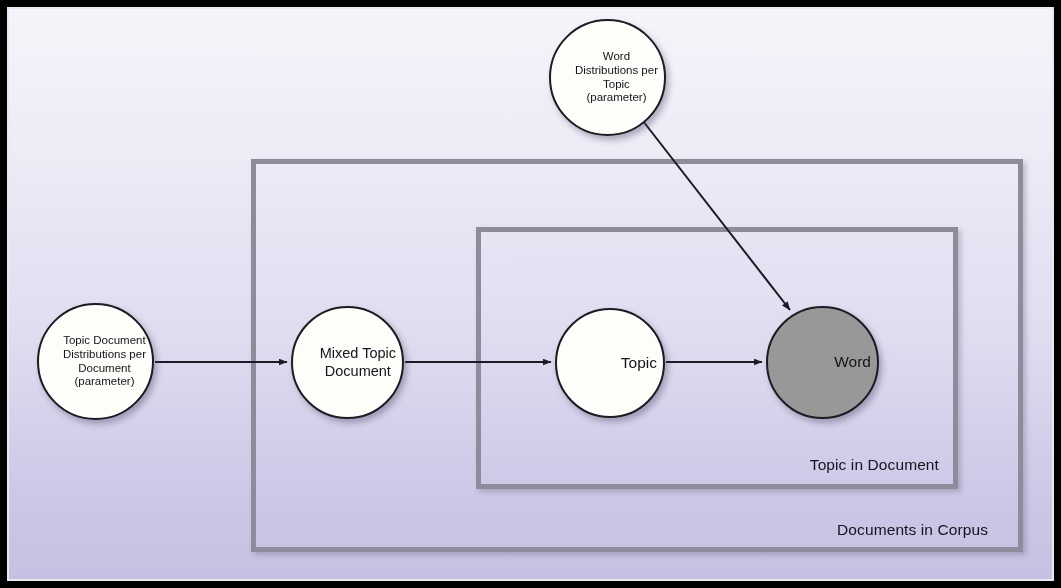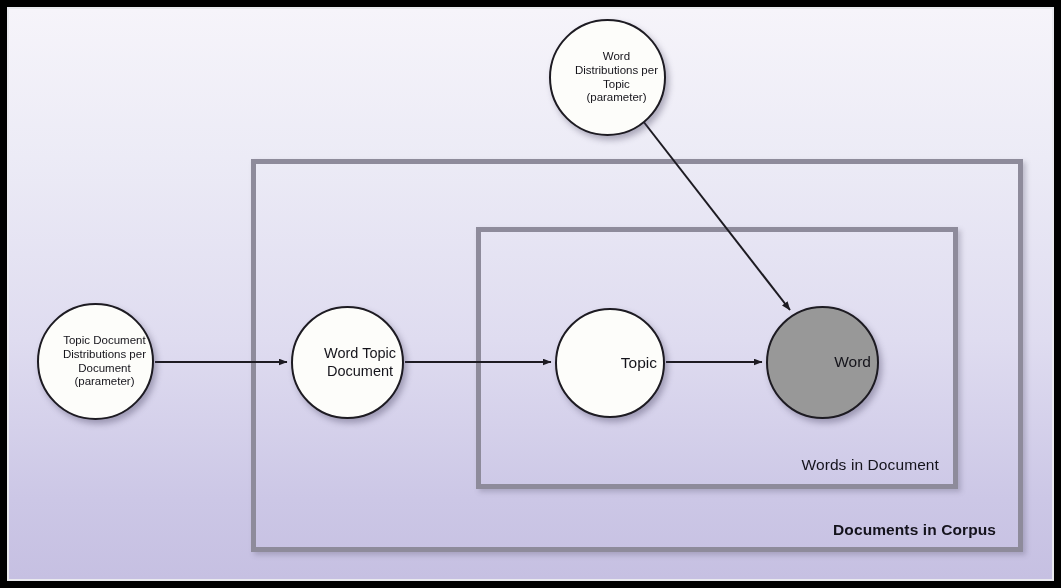--- a/index.html
+++ b/index.html
@@ -66,23 +66,22 @@
     font-size: 15.5px;
     color: #14131c;
     white-space: nowrap;
     letter-spacing: 0.1px;
   }
   #label-words-in-document {
     right: 14px;
     bottom: 10px;
   }
   #label-documents-in-corpus {
-    right: 22px;
+    right: 30px;
     bottom: 8px;
-    font-weight: bold;
   }
 
   
   .node {
     position: absolute;
     box-sizing: border-box;
     border-radius: 50%;
     border: 2.5px solid #1d1b22;
     display: flex;
     align-items: center;
@@ -149,21 +148,21 @@
 
 <div id="figure">
   <div id="inner-frame">
     <div id="canvas">
 
       <div class="plate" id="plate-corpus">
         <span class="plate-label" id="label-documents-in-corpus">Documents in Corpus</span>
       </div>
 
       <div class="plate" id="plate-words">
-        <span class="plate-label" id="label-words-in-document">Words in Document</span>
+        <span class="plate-label" id="label-words-in-document">Topic in Document</span>
       </div>
 
       <svg id="arrows" viewBox="0 0 1043 570">
         <defs>
           <marker id="arrowhead" markerWidth="9" markerHeight="7" refX="8.5" refY="3.5" orient="auto" markerUnits="userSpaceOnUse">
             <polygon points="0 0, 9 3.5, 0 7" fill="#1d1b22"></polygon>
           </marker>
         </defs>
 
         <line x1="146" y1="353" x2="278" y2="353" stroke="#1d1b22" stroke-width="2" marker-end="url(#arrowhead)"></line>
@@ -188,21 +187,21 @@
         <div class="node-text small-node-text">
           <span>Topic Document</span><br>
           <span>Distributions per</span><br>
           <span>Document</span><br>
           <span>(parameter)</span>
         </div>
       </div>
 
       <div class="node node-white" id="node-mixed-topic-document">
         <div class="node-text mid-node-text">
-          <span>Word Topic</span><br>
+          <span>Mixed Topic</span><br>
           <span>Document</span>
         </div>
       </div>
 
       <div class="node node-white" id="node-topic">
         <div class="node-text big-node-text">
           <span>Topic</span>
         </div>
       </div>
 

